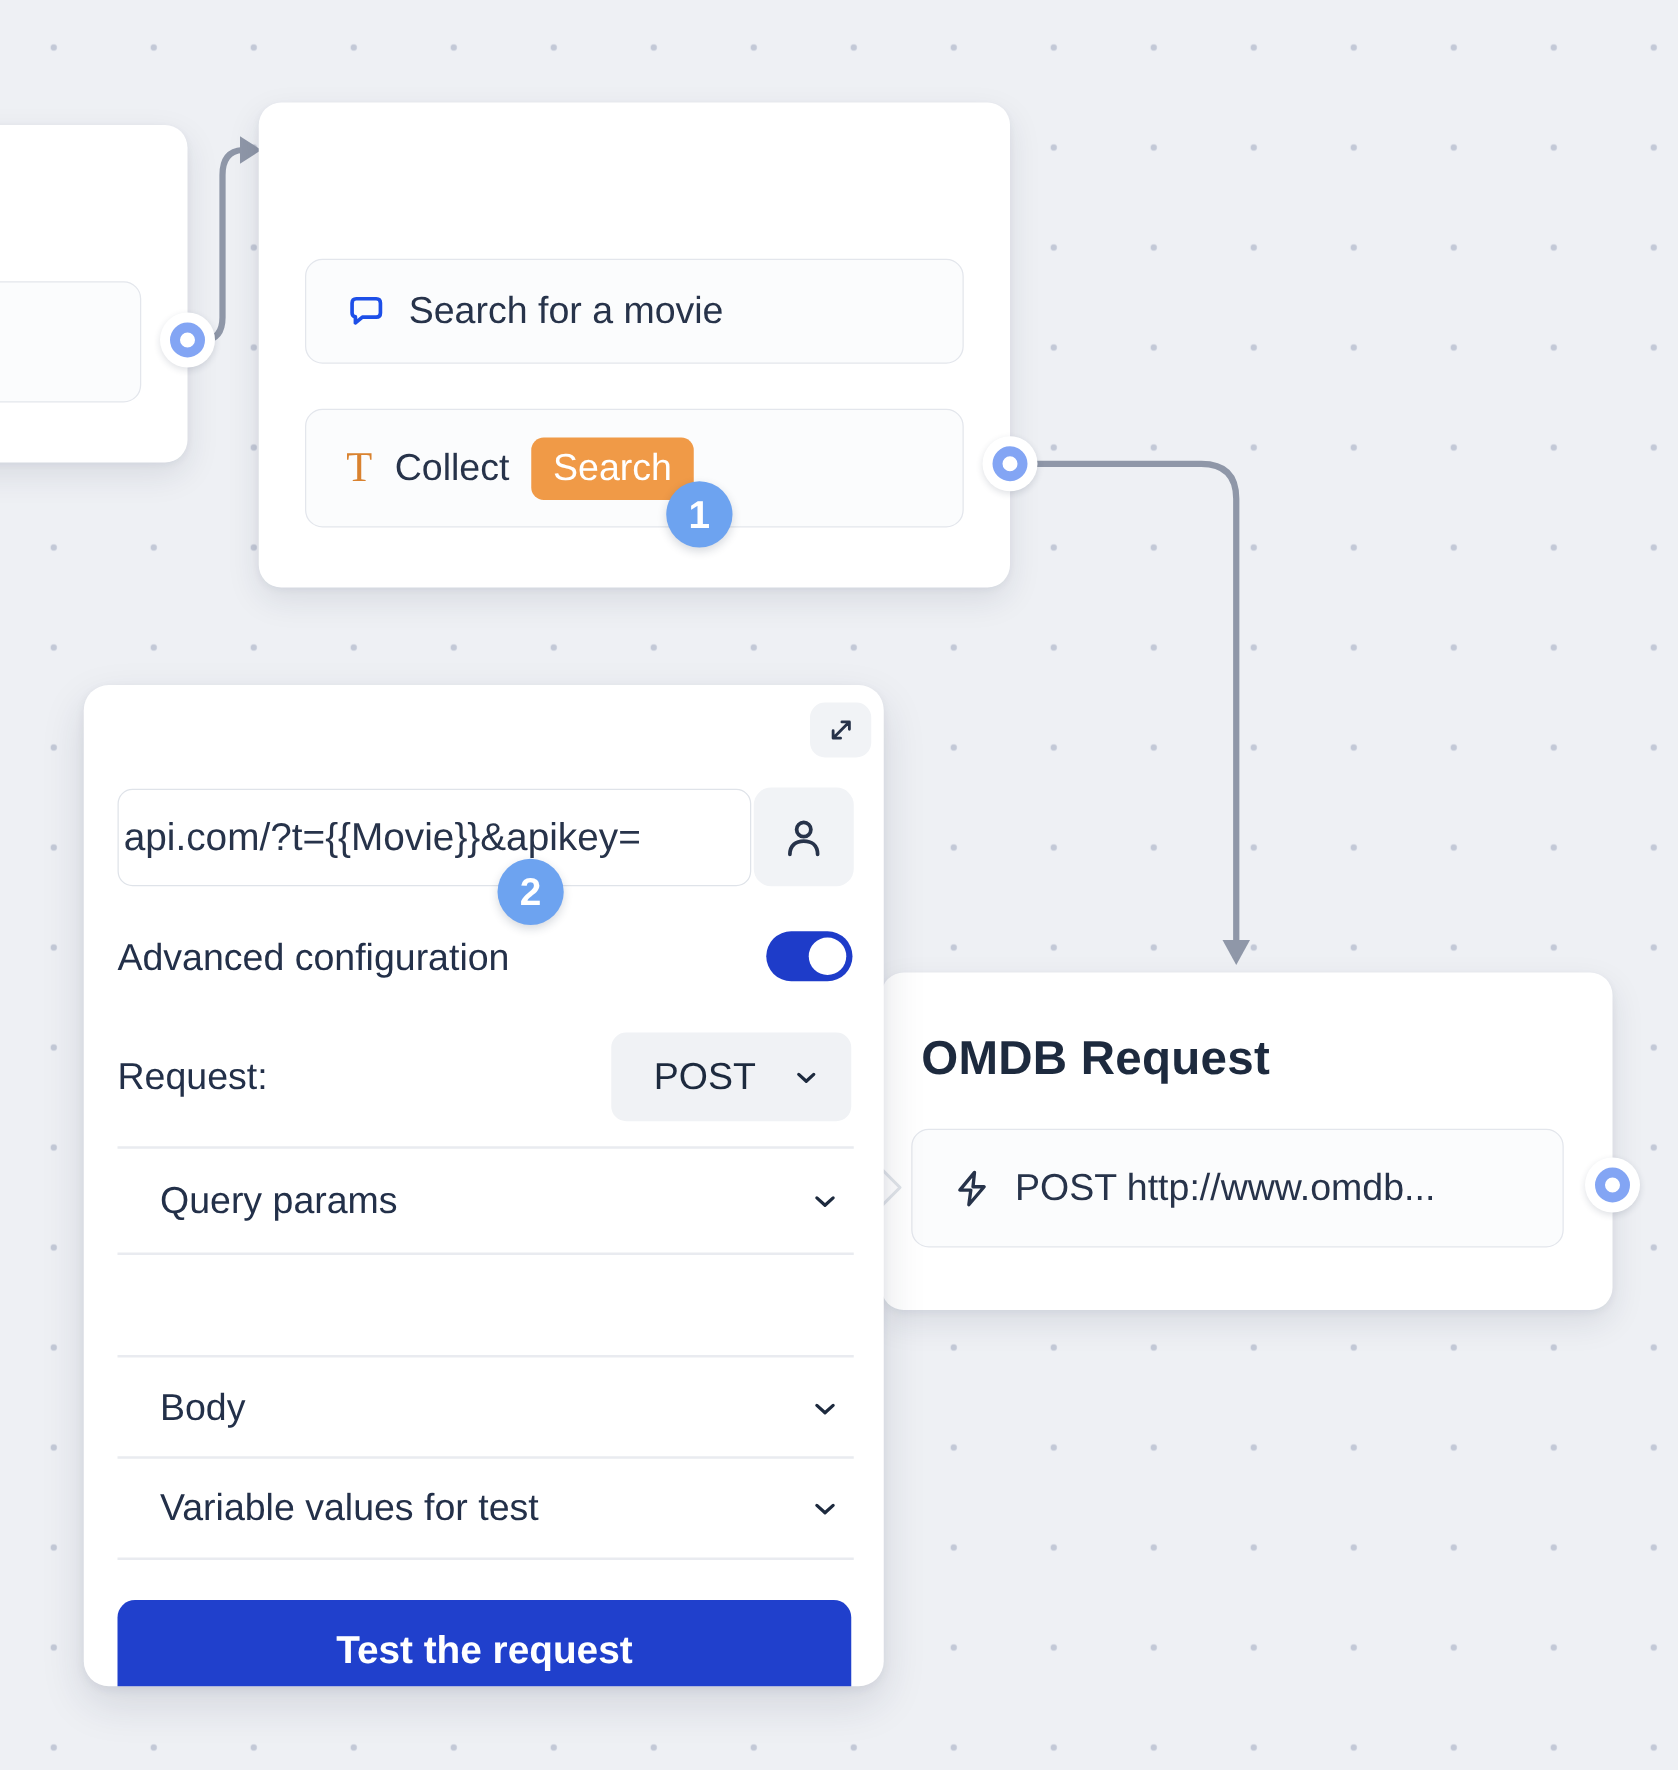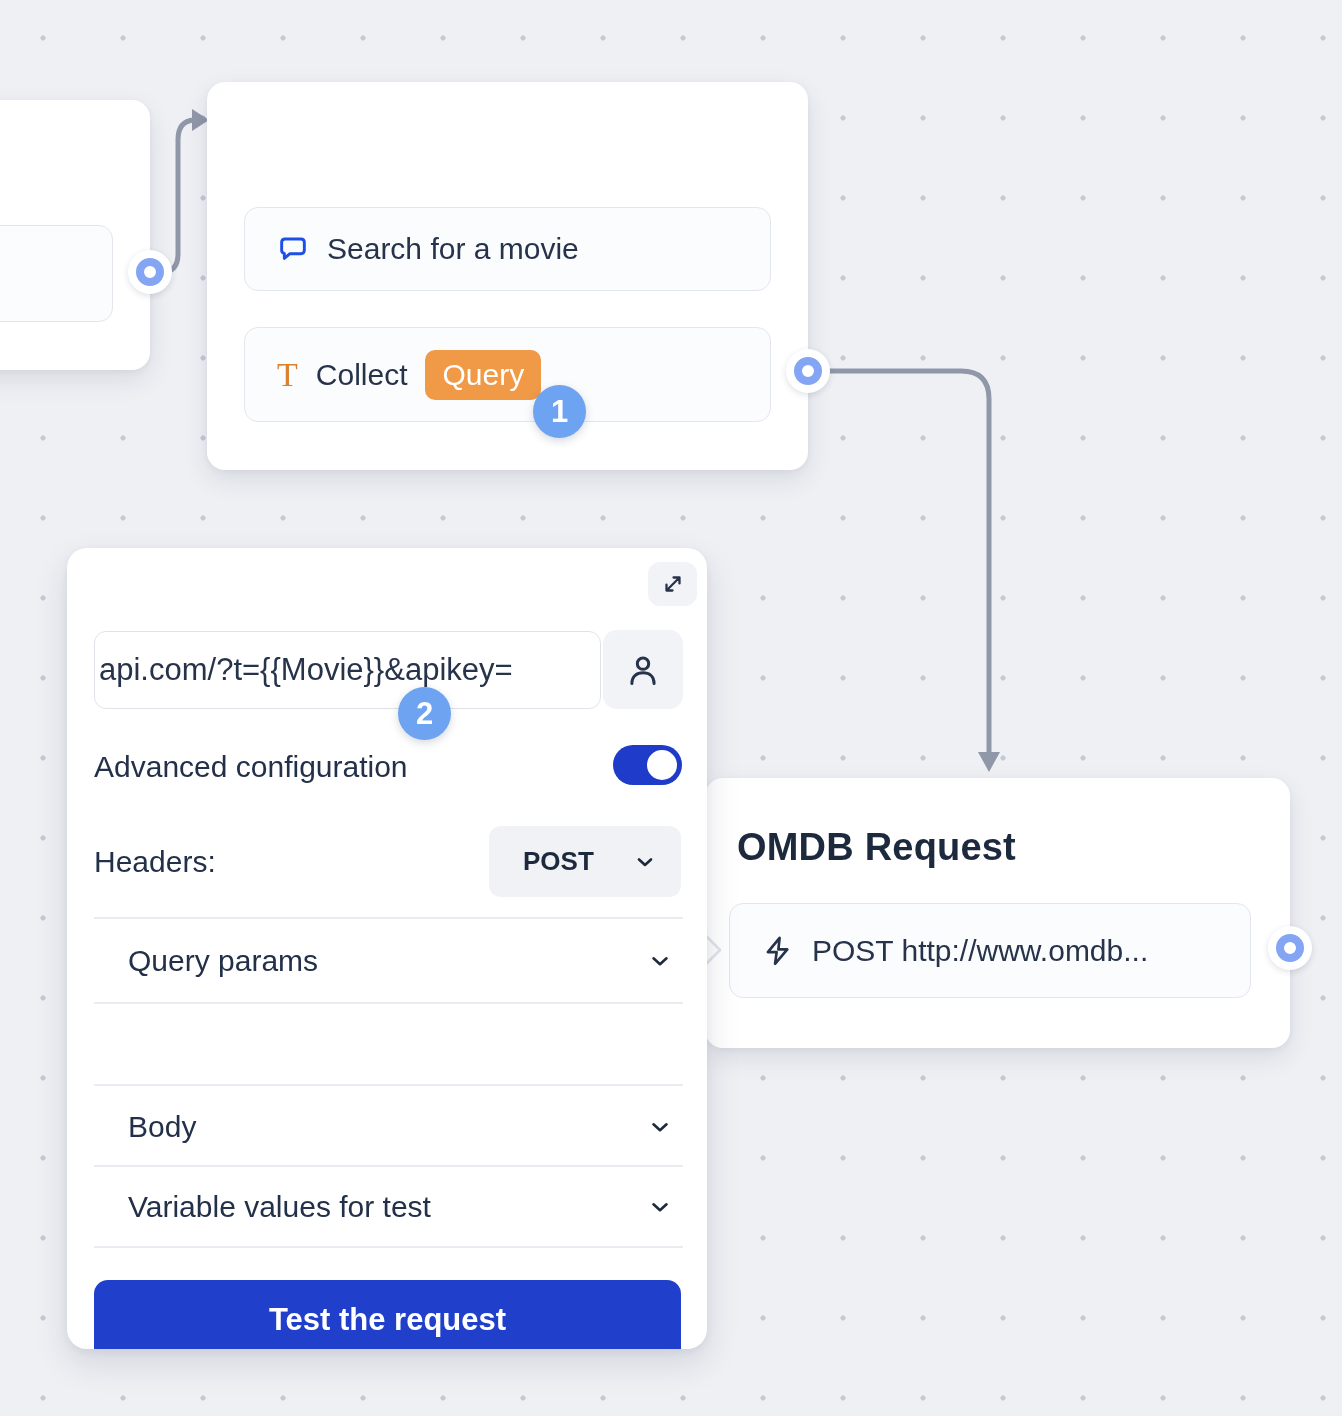--- a/index.html
+++ b/index.html
@@ -69,21 +69,21 @@
   .toggle{
     position:absolute; left:546px; top:197px; width:69px; height:40px; border-radius:20px;
     background:#1e3cc9; cursor:pointer;
   }
   .toggle .knob{ position:absolute; right:5px; top:5px; width:30px; height:30px; border-radius:50%; background:#ffffff; }
   .select-box{
     position:absolute; left:422px; top:278px; width:192px; height:71px;
     background:#f0f2f5; border-radius:12px; display:flex; align-items:center;
     justify-content:space-between; padding:0 24px 0 34px; cursor:pointer;
   }
-  .select-box .val{ font-size:26px; font-weight:700; color:#1d2a3e; }
+  .select-box .val{ font-size:30px; font-weight:400; color:#1d2a3e; }
   .divider{ position:absolute; left:27px; width:589px; height:2px; background:#e9ebf0; }
   .acc-row{ position:absolute; left:27px; width:589px; height:42px;
             display:flex; align-items:center; justify-content:space-between;
             padding:0 10px 0 34px; cursor:pointer; }
   .test-btn{
     position:absolute; left:27px; top:732px; width:587px; height:79px;
     background:#2040cc; border-radius:14px 14px 0 0; border:none; cursor:pointer;
     color:#ffffff; font-size:31px; font-weight:700; font-family:"Liberation Sans", sans-serif;
     display:flex; align-items:center; justify-content:center;
   }
@@ -114,21 +114,21 @@
   <div class="node-item" style="left:37px; top:125px; width:527px; height:84px;">
     <svg width="32" height="32" viewBox="0 0 24 24">
       <path d="M6 4.5 H18 Q20.5 4.5 20.5 7 V13 Q20.5 15.5 18 15.5 H9.7 L5.5 19 V15.4 Q3.5 15 3.5 13 V7 Q3.5 4.5 6 4.5 Z" fill="none" stroke="#1d4fe8" stroke-width="2.2" stroke-linejoin="round"></path>
     </svg>
     <span>Search for a movie</span>
   </div>
 
   <div class="node-item" style="left:37px; top:245px; width:527px; height:95px;">
     <span class="t-glyph">T</span>
     <span>Collect</span>
-    <span class="chip">Query</span>
+    <span class="chip">Search</span>
   </div>
 </div>
 <div class="port" style="left:786px; top:349px;">
     <div class="ring"></div>
   </div>
 <div class="step-badge" style="left:533px; top:385px;">1</div>
 
 <div class="card" style="left:705px; top:778px; width:585px; height:270px;">
   <div class="node-title abs" style="left:32px; top:48px;">OMDB Request</div>
   <div class="node-item" style="left:24px; top:125px; width:522px; height:95px;">
@@ -162,21 +162,21 @@
       <circle cx="12" cy="8" r="3.6" fill="none" stroke="#27334a" stroke-width="1.9"></circle>
       <path d="M5 20.5 C5 15.8 8.2 13.8 12 13.8 C15.8 13.8 19 15.8 19 20.5" fill="none" stroke="#27334a" stroke-width="1.9" stroke-linecap="round"></path>
     </svg>
   </div>
 
   <div class="row-label abs" style="left:27px; top:202px;">Advanced configuration</div>
   <div class="toggle">
       <div class="knob"></div>
     </div>
 
-  <div class="row-label abs" style="left:27px; top:297px;">Headers:</div>
+  <div class="row-label abs" style="left:27px; top:297px;">Request:</div>
   <div class="select-box">
     <span class="val">POST</span>
     <svg class="chev" width="24" height="24" viewBox="0 0 24 24">
       <path d="M6 9.5 L12 15 L18 9.5" fill="none" stroke="#1d2a3e" stroke-width="2.6" stroke-linecap="round" stroke-linejoin="round"></path>
     </svg>
   </div>
 
   <div class="divider" style="top:369px;"></div>
 
   <div class="acc-row" style="top:392px;">

